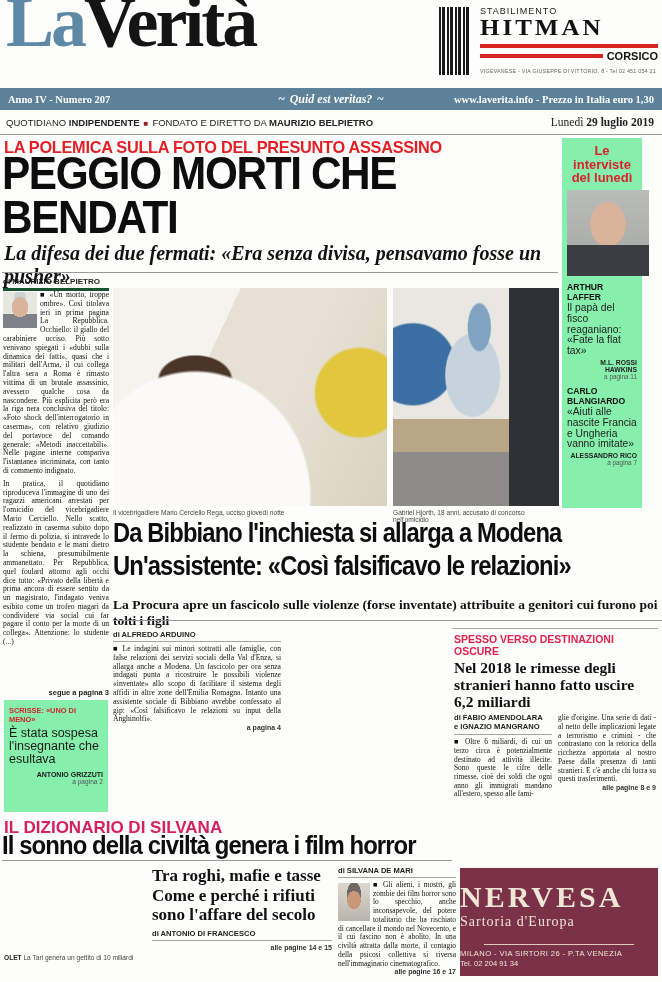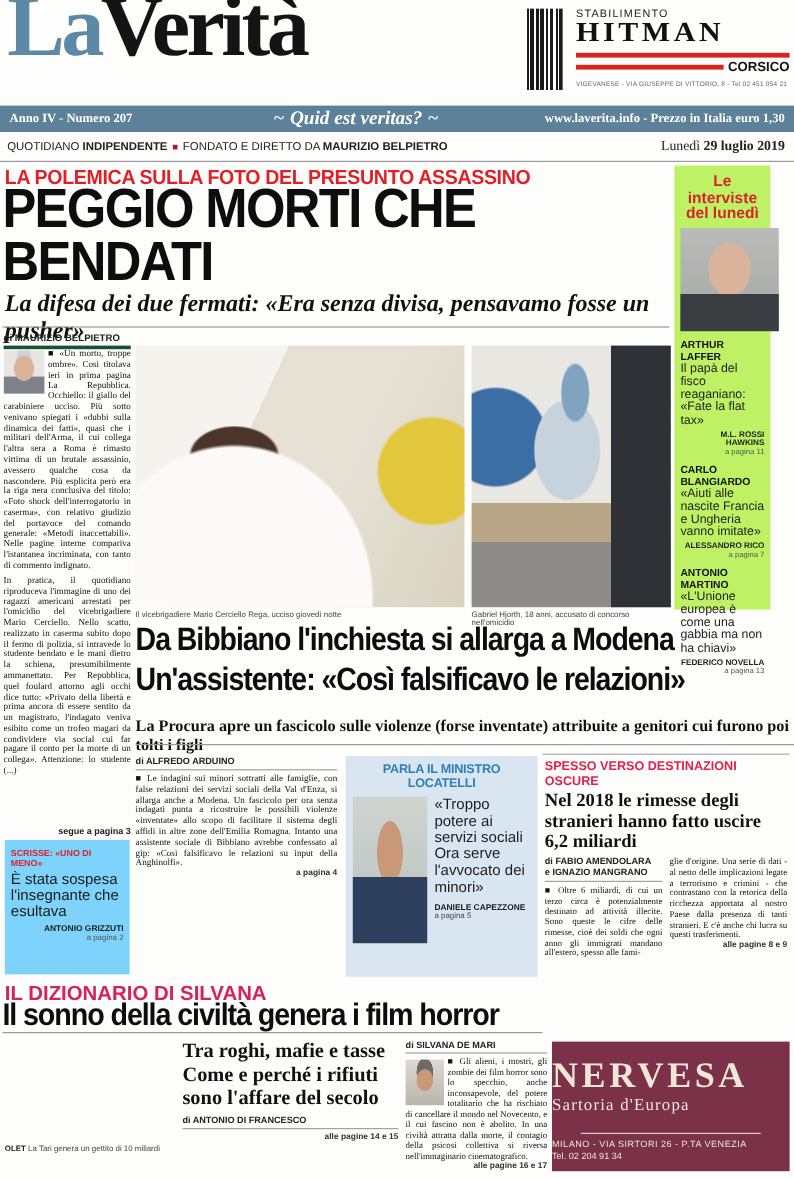--- a/index.html
+++ b/index.html
@@ -21,21 +21,21 @@
   .hitman-bar1{height:4px;background:#da2420;margin-top:2px;}
   .hitman-bar2{display:flex;align-items:center;margin-top:2px;}
   .hitman-bar2 .bar{flex:1;height:4px;background:#da2420;}
   .hitman-city{font-weight:bold;font-size:11px;margin-left:4px;color:#111;}
   .hitman-addr{font-size:5.4px;color:#666;margin-top:6px;letter-spacing:.2px;}
 
   
   .band{left:0;top:88px;width:662px;height:22px;background:#5d8198;color:#fff;
         display:flex;align-items:center;font-size:10.5px;font-weight:bold;}
   .band .b-left{padding-left:8px;flex:1;}
-  .band .b-center{flex:1;text-align:left;font-style:italic;font-size:16px;}
+  .band .b-center{flex:1;text-align:center;font-style:italic;font-size:12px;}
   .band .b-right{flex:1;text-align:right;padding-right:8px;}
   .swash{font-style:normal;padding:0 5px;opacity:.9;}
 
   .subband{left:0;top:110px;width:662px;height:24px;border-bottom:1px solid #9a9a9a;
         display:flex;align-items:center;}
   .subband .s-left{flex:1;padding-left:6px;font-family:"Liberation Sans",sans-serif;font-size:9.5px;color:#222;}
   .subband .s-left b{font-weight:bold;}
   .sq{color:#9e1f2e;font-size:8px;padding:0 4px;}
   .subband .s-right{padding-right:8px;font-size:11.5px;color:#222;}
   .subband .s-right b{font-weight:bold;}
@@ -73,21 +73,21 @@
       linear-gradient(115deg,#f5f3ee 0 34%,#e6e1d4 34% 60%,#d9d2c0 100%);}
   .photo2{left:393px;top:288px;width:166px;height:218px;
     background:
       linear-gradient(90deg,transparent 70%,#2e3136 70%),
       radial-gradient(ellipse at 52% 18%,#7fa3c0 0 9%,transparent 10%),
       radial-gradient(ellipse at 48% 40%,#c7d3dc 0 22%,transparent 23%),
       radial-gradient(ellipse at 12% 35%,#3a6ea5 0 20%,transparent 21%),
       linear-gradient(#e9e7e2 0 60%,#b9a687 60% 75%,#8d8c88 75%);}
 
   
-  .sidebar{left:562px;top:138px;width:80px;height:370px;background:#bef264;
+  .sidebar{left:562px;top:138px;width:80px;height:370px;background:#86efac;
         font-family:"Liberation Sans",sans-serif;padding:6px 5px;box-sizing:border-box;}
   .sb-title{color:#d6232e;font-weight:bold;font-size:13px;text-align:center;line-height:1.05;}
   .sb-photo{width:82px;height:86px;margin:5px auto 4px auto;
     background:
       linear-gradient(transparent 64%,#3a3d42 64%),
       radial-gradient(ellipse at 50% 40%,#d9b49a 0 30%,transparent 31%),
       linear-gradient(#b9bcb9,#a3a6a3);}
   .sb-name{font-weight:bold;font-size:8.6px;color:#111;margin-top:6px;}
   .sb-quote{font-size:10.3px;line-height:1.05;color:#222;margin-top:1px;}
   .sb-author{font-weight:bold;font-size:6.8px;text-align:right;color:#222;margin-top:2px;}
@@ -119,21 +119,21 @@
   .loc-page{font-family:"Liberation Sans",sans-serif;font-size:6.6px;color:#444;padding-left:6px;}
 
   
   .rimbox{left:452px;top:628px;width:206px;height:188px;border-top:1px solid #aaa;padding:4px 2px;box-sizing:border-box;}
   .rim-kicker{color:#e0224f;font-family:"Liberation Sans",sans-serif;font-weight:bold;font-size:10.5px;}
   .rim-head{font-size:15.5px;font-weight:bold;line-height:1.1;color:#111;margin-top:2px;}
   .rim-cols{display:flex;gap:6px;margin-top:4px;}
   .rim-col{flex:1;font-size:7.4px;line-height:1.18;text-align:justify;color:#111;}
 
   
-  .scrisse{left:4px;top:700px;width:104px;height:112px;background:#7dd3fc;padding:6px 5px;box-sizing:border-box;
+  .scrisse{left:4px;top:700px;width:104px;height:112px;background:#86efac;padding:6px 5px;box-sizing:border-box;
         font-family:"Liberation Sans",sans-serif;}
   .sc-kicker{color:#d6232e;font-weight:bold;font-size:7.4px;}
   .sc-title{font-size:12.5px;line-height:1.05;color:#1a1a1a;margin-top:3px;}
   .sc-author{font-weight:bold;font-size:7px;text-align:right;margin-top:5px;}
   .sc-page{font-size:6.6px;text-align:right;color:#555;}
 
   
   .kicker3{left:4px;top:818px;color:#d6215e;font-family:Liberation Sans, sans-serif;
         font-weight:bold;font-size:17px;}
   .headline3{left:2px;top:830px;width:520px;font-family:"Liberation Sans",sans-serif;font-weight:800;
@@ -239,50 +239,33 @@
       <div class="sb-quote">Il papà del fisco reaganiano: «Fate la flat tax»</div>
       <div class="sb-author">M.L. ROSSI HAWKINS</div>
       <div class="sb-page">a pagina 11</div>
     </div>
     <div>
       <div class="sb-name">CARLO BLANGIARDO</div>
       <div class="sb-quote">«Aiuti alle nascite Francia e Ungheria vanno imitate»</div>
       <div class="sb-author">ALESSANDRO RICO</div>
       <div class="sb-page">a pagina 7</div>
     </div>
-    <div>
-      <div class="sb-name">ANTONIO MARTINO</div>
-      <div class="sb-quote">«L'Unione europea è come una gabbia ma non ha chiavi»</div>
-      <div class="sb-author">FEDERICO NOVELLA</div>
-      <div class="sb-page">a pagina 13</div>
-    </div>
   </div>
 
   <div class="abs headline2" style="top:520px;">Da Bibbiano l'inchiesta si allarga a Modena</div>
   <div class="abs headline2" style="top:553px;">Un'assistente: «Così falsificavo le relazioni»</div>
   <div class="abs deck2">La Procura apre un fascicolo sulle violenze (forse inventate) attribuite a genitori cui furono poi tolti i figli</div>
   <div class="abs rule" style="left:113px;top:620px;width:549px;"></div>
 
   <div class="abs" style="left:113px;top:630px;width:168px;">
     <div class="sec-byline">di ALFREDO ARDUINO</div>
     <div class="colbody" style="font-size:7.6px;">■ Le indagini sui minori sottratti alle famiglie, con false relazioni dei servizi sociali della Val d'Enza, si allarga anche a Modena. Un fascicolo per ora senza indagati punta a ricostruire le possibili violenze «inventate» allo scopo di facilitare il sistema degli affidi in altre zone dell'Emilia Romagna. Intanto una assistente sociale di Bibbiano avrebbe confessato al gip: «Così falsificavo le relazioni su input della Anghinolfi».</div>
     <div class="pageref">a pagina 4</div>
   </div>
 
-  <div class="abs locbox">
-    <div class="loc-kicker">PARLA IL MINISTRO LOCATELLI</div>
-    <div class="loc-flex">
-      <div class="loc-photo"></div>
-      <div>
-        <div class="loc-quote">«Troppo potere ai servizi sociali Ora serve l'avvocato dei minori»</div>
-        <div class="loc-author">DANIELE CAPEZZONE</div>
-        <div class="loc-page">a pagina 5</div>
-      </div>
-    </div>
-  </div>
 
   <div class="abs rimbox">
     <div class="rim-kicker">SPESSO VERSO DESTINAZIONI OSCURE</div>
     <div class="rim-head">Nel 2018 le rimesse degli stranieri hanno fatto uscire 6,2 miliardi</div>
     <div class="rim-cols">
       <div class="rim-col">
         <div class="sec-byline">
           <div>di FABIO AMENDOLARA</div>
           <div>e IGNAZIO MANGRANO</div>
         </div>

